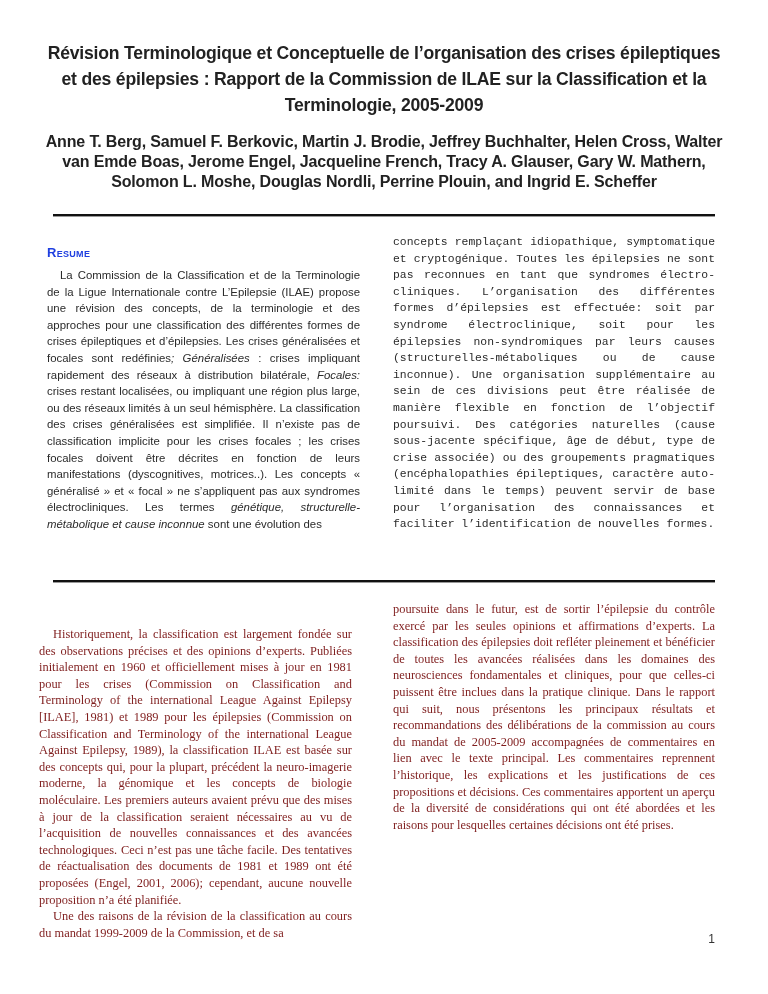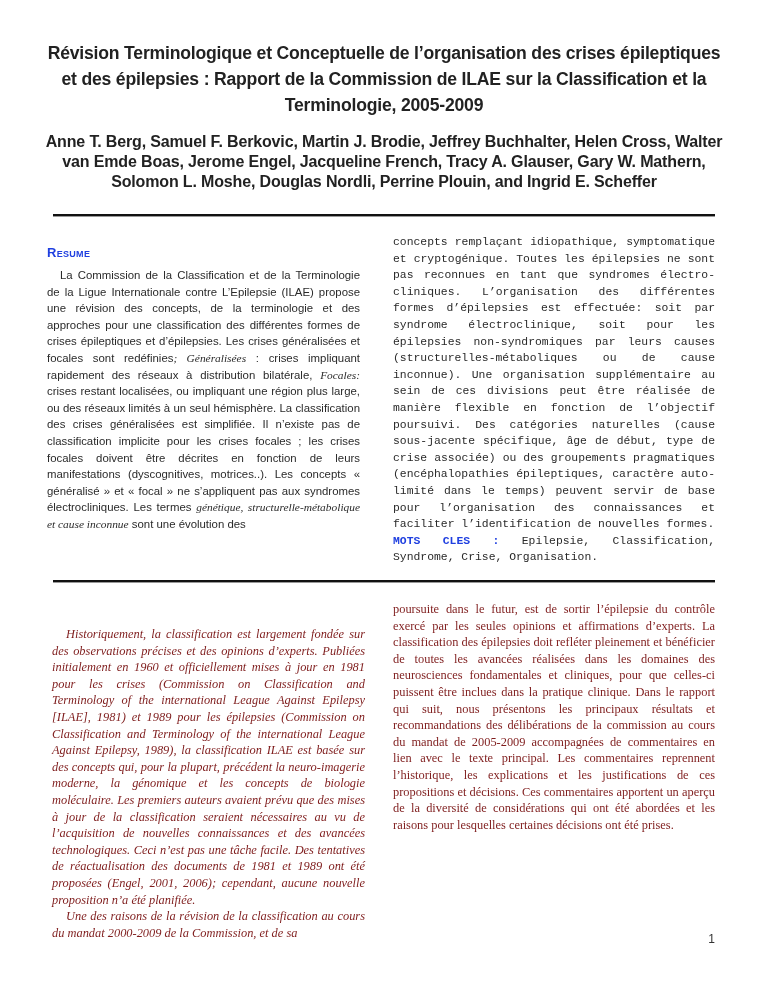--- a/index.html
+++ b/index.html
@@ -87,63 +87,62 @@
 
     .body-col {
       position: absolute;
       top: 626px;
       font-family: "Liberation Serif", serif;
       font-size: 12.4px;
       line-height: 16.6px;
       color: #7f1d1d;
       text-align: justify;
     }
-    .body-col.left { left: 52px; width: 313px; font-style: italic; }
+    .body-col.left { left: 39px; width: 313px; }
     .body-col.right { left: 393px; width: 322px; top: 601px; }
     .body-col p { margin: 0; }
     .body-col .indent { text-indent: 14px; }
 
     .page-number {
       position: absolute;
       left: 700px;
       top: 932px;
       width: 15px;
       text-align: right;
       font-family: "Liberation Sans", sans-serif;
       font-size: 12px;
       color: #333;
     }
-    em { font-style: italic; font-family: Liberation Serif, serif; }
+    em { font-style: italic; }
   </style>
 </head>
 <body>
 
 <div class="page">
 
   <h1 class="title" style="margin:0;">Révision Terminologique et Conceptuelle de l’organisation des crises épileptiques et des épilepsies : Rapport de la Commission de ILAE  sur la Classification et la Terminologie, 2005-2009</h1>
 
   <div class="authors">Anne T. Berg, Samuel F. Berkovic, Martin J. Brodie, Jeffrey Buchhalter, Helen Cross, Walter van Emde Boas, Jerome Engel, Jacqueline French, Tracy A. Glauser, Gary W. Mathern, Solomon L. Moshe, Douglas Nordli, Perrine Plouin, and Ingrid E. Scheffer</div>
 
   <div class="rule top"></div>
 
   <div class="abstract-col left">
     <div class="resume-heading">Resume</div>
     <p class="indent"><span>La Commission de la Classification et de la Terminologie de la Ligue Internationale contre L’Epilepsie (ILAE) propose une révision des concepts, de la terminologie et des approches pour une classification des différentes formes de crises épileptiques et d’épilepsies. Les crises généralisées et focales sont redéfinies</span><em>; Généralisées</em><span> : crises impliquant rapidement des réseaux à distribution bilatérale, </span><em>Focales:</em><span> crises restant localisées, ou impliquant une région plus large, ou des réseaux limités à un seul hémisphère. La classification des crises généralisées est simplifiée. Il n’existe pas de classification implicite pour les crises focales ; les crises focales doivent être décrites en fonction de leurs manifestations (dyscognitives, motrices..). Les concepts « généralisé » et « focal » ne s’appliquent pas aux syndromes électrocliniques. Les termes </span><em>génétique, structurelle-métabolique et cause inconnue</em><span> sont  une évolution des</span></p>
   </div>
 
   <div class="abstract-col right">
     <p>concepts remplaçant idiopathique, symptomatique et cryptogénique. Toutes les épilepsies ne sont pas reconnues en tant que syndromes électro-cliniques. L’organisation des différentes formes d’épilepsies est effectuée: soit par syndrome électroclinique, soit pour les épilepsies non-syndromiques par leurs causes (structurelles-métaboliques ou de cause inconnue). Une organisation supplémentaire au sein de ces divisions peut être réalisée de manière flexible en fonction de l’objectif poursuivi. Des catégories naturelles (cause sous-jacente spécifique, âge de début, type de crise associée) ou des groupements pragmatiques (encéphalopathies épileptiques, caractère auto-limité dans le temps) peuvent servir de base pour l’organisation des connaissances et faciliter l’identification de nouvelles formes.</p>
-    <p><span class="kw-label">MOTS CLES :</span><span> Epilepsie, Classification, Syndrome, Crise, Organisation.</span></p>
   </div>
 
   <div class="rule mid"></div>
 
   <div class="body-col left">
     <p class="indent">Historiquement, la classification est largement fondée sur des observations précises et des opinions d’experts. Publiées initialement en 1960 et officiellement mises à jour en 1981 pour les crises (Commission on Classification and Terminology of the international League Against Epilepsy [ILAE], 1981) et 1989 pour les épilepsies (Commission on Classification and Terminology of the international League Against Epilepsy, 1989), la classification ILAE est basée sur des concepts qui, pour la plupart, précédent la neuro-imagerie moderne, la génomique et les concepts de biologie moléculaire. Les premiers auteurs avaient prévu que des mises à jour de la classification seraient nécessaires au vu de l’acquisition de nouvelles connaissances et des avancées technologiques. Ceci n’est pas une tâche facile. Des tentatives de réactualisation des documents de 1981 et 1989 ont été proposées (Engel, 2001, 2006); cependant, aucune nouvelle proposition n’a été planifiée.</p>
-    <p class="indent">Une des raisons de la révision de la classification au cours du mandat 2000-2009 de la Commission, et de sa</p>
+    <p class="indent">Une des raisons de la révision de la classification au cours du mandat 1999-2009 de la Commission, et de sa</p>
   </div>
 
   <div class="body-col right">
     <p>poursuite dans le futur, est de sortir l’épilepsie du contrôle exercé par les seules opinions et affirmations d’experts. La classification des épilepsies doit refléter pleinement et bénéficier de toutes les avancées réalisées dans les domaines des neurosciences fondamentales et cliniques, pour que celles-ci puissent être inclues  dans la pratique clinique. Dans le rapport qui suit, nous présentons les principaux résultats et recommandations des délibérations de la commission au cours du mandat de 2005-2009 accompagnées de commentaires en lien avec le texte principal. Les commentaires reprennent l’historique, les explications et les justifications de ces propositions et décisions. Ces commentaires apportent un aperçu de la diversité de considérations qui ont été abordées et les raisons pour lesquelles certaines décisions ont été prises.</p>
   </div>
 
   <div class="page-number">1</div>
 
 </div>
 

